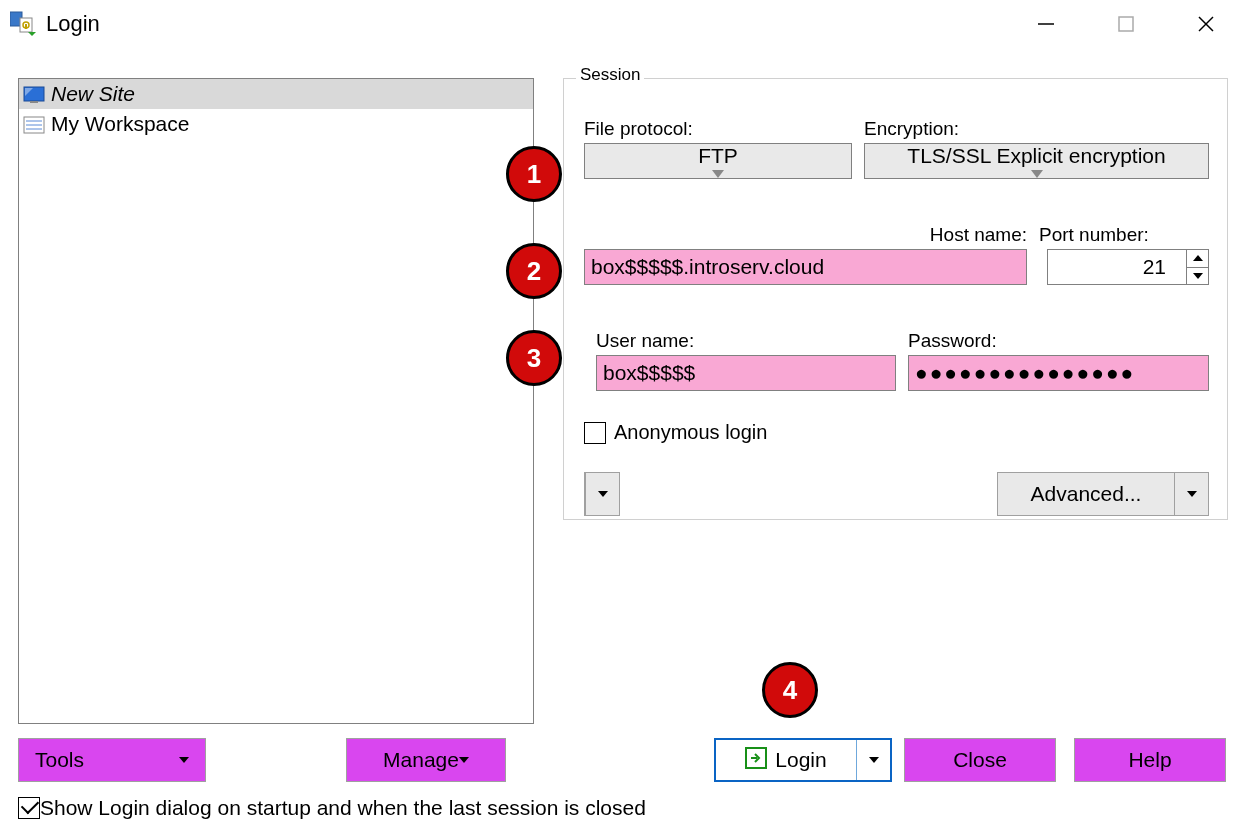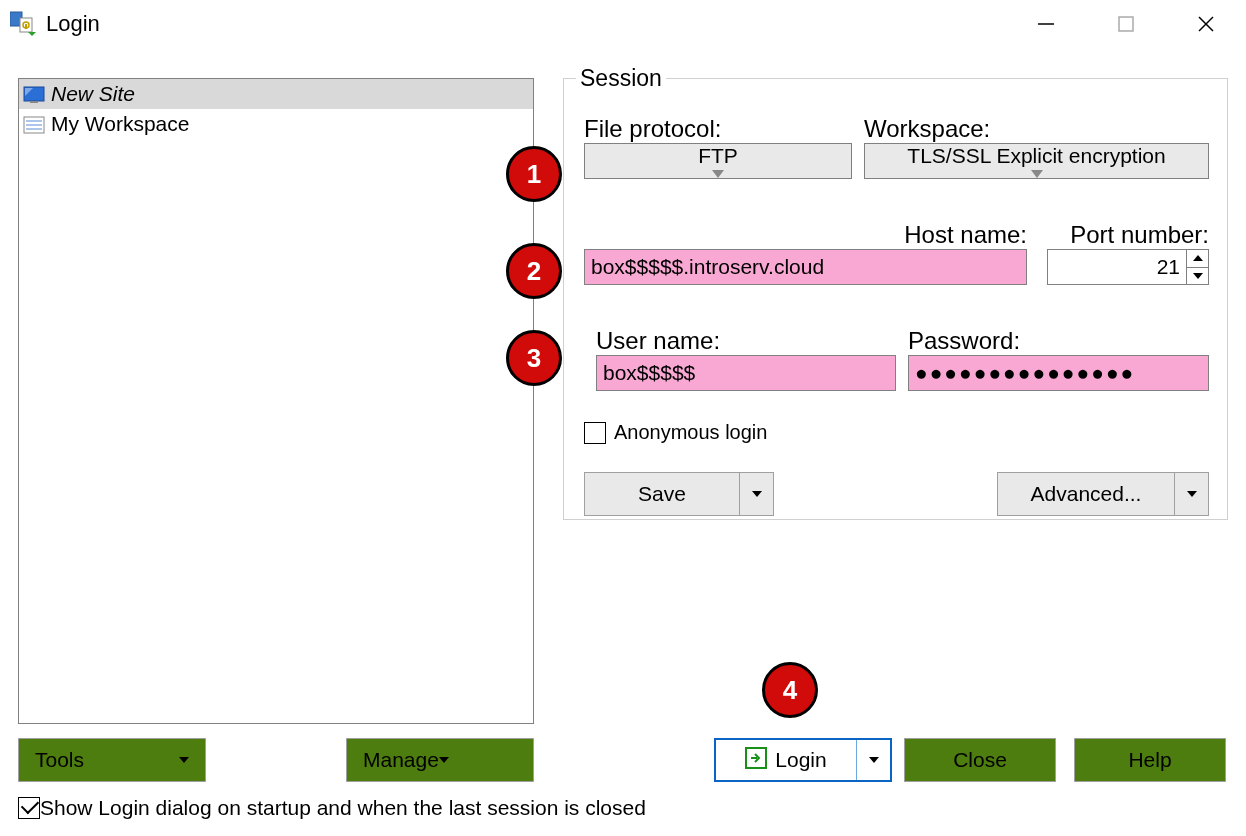--- a/index.html
+++ b/index.html
@@ -34,42 +34,42 @@
   }
   .site-row.selected { background: #d9d9d9; font-style: italic; }
   .site-icon { width: 22px; height: 18px; }
 
   .session-group {
     position: absolute; left: 545px; top: 0; width: 665px; height: 442px;
     border: 1px solid #d0d0d0;
   }
   .session-legend {
     position: absolute; left: 12px; top: -14px; background: #fff; padding: 0 4px;
-    font-size: 23px;
+    font-size: 17px;
   }
   .session-inner { position: absolute; left: 20px; top: 36px; right: 18px; }
 
-  .lbl { font-size: 24px; line-height: 28px; }
+  .lbl { font-size: 19px; line-height: 28px; }
   .combo, .textin {
     height: 36px; border: 1px solid #808080; font-size: 21px;
     display: flex; align-items: center; padding: 0 6px; background: #f9a8d4;
   }
   .combo { background: #e9e9e9; justify-content: space-between; flex-direction: column; }
   .chev { width: 0; height: 0; border-left: 6px solid transparent; border-right: 6px solid transparent; border-top: 8px solid #555; }
   .chev.light { border-top-color: #888; }
 
   .row1 { display: flex; gap: 12px; }
   .col-proto { width: 268px; }
   .col-enc { flex: 1; }
 
   .row2 { display: flex; gap: 12px; margin-top: 42px; }
   .col-host { flex: 1; text-align: right; }
   .col-port { width: 170px; }
   .port-box { display:flex; }
-  .port-input { flex:1; height:36px; border:1px solid #808080; text-align:right; padding:0 6px; font-size:21px; display:flex; align-items:center; justify-content:flex-end;margin-left:8px; }
+  .port-input { flex:1; height:36px; border:1px solid #808080; text-align:right; padding:0 20px; font-size:21px; display:flex; align-items:center; justify-content:flex-end;margin-left:8px; }
   .spinner { width:22px; height:36px; border:1px solid #808080; border-left:0; display:flex; flex-direction:column; }
   .spinner div { flex:1; display:flex; align-items:center; justify-content:center; border-bottom:1px solid #808080; }
   .spinner div:last-child { border-bottom:0; }
   .tri-up { width:0;height:0;border-left:5px solid transparent;border-right:5px solid transparent;border-bottom:6px solid #000;}
   .tri-down { width:0;height:0;border-left:5px solid transparent;border-right:5px solid transparent;border-top:6px solid #000;}
 
   .row3 { display: flex; gap: 12px; margin-top: 42px; margin-left: 12px; }
   .col-user { width: 300px; }
   .col-pass { flex: 1; }
 
@@ -79,25 +79,25 @@
   .row5 { margin-top: 28px; display:flex; }
   .split-btn {
     display:flex; height:44px; border:1px solid #a0a0a0; background:#e9e9e9;
   }
   .split-main { display:flex; align-items:center; justify-content:center; font-size:21px; }
   .split-arrow { width:34px; display:flex; align-items:center; justify-content:center; border-left:1px solid #a0a0a0; }
   .save-main { width:154px; }
   .adv-main { width:176px; }
 
   .btn {
-    height:44px; border:1px solid #a0a0a0; background:#4d7c0f;
+    height:44px; border:1px solid #a0a0a0; background:#d946ef;
     display:flex; align-items:center; justify-content:center; font-size:21px;
   }
   .tools-btn { position:absolute; left:0; top:660px; width:188px; justify-content:space-between; padding:0 16px; }
-  .manage-btn { position:absolute; left:328px; top:660px; width:188px; justify-content:flex-start; padding:12px 16px; }
+  .manage-btn { position:absolute; left:328px; top:660px; width:160px; justify-content:center; padding:12px 16px; }
 
   .login-btn {
     position:absolute; left:696px; top:660px; display:flex; height:44px;
     border:2px solid #0a64c4; background:#fff;
   }
   .login-main { width:140px; display:flex; align-items:center; justify-content:center; gap:8px; font-size:21px; }
   .login-arrow { width:34px; display:flex; align-items:center; justify-content:center; border-left:1px solid #6fa8dc; }
   .close-btn { position:absolute; left:886px; top:660px; width:152px; }
   .help-btn { position:absolute; left:1056px; top:660px; width:152px; }
 
@@ -184,37 +184,37 @@
 
       <div class="row1">
         <div class="col-proto">
           <div class="lbl">File protocol:</div>
           <div class="combo">
             <span>FTP</span>
             <span class="chev light"></span>
           </div>
         </div>
         <div class="col-enc">
-          <div class="lbl">Workspace:</div>
+          <div class="lbl">Encryption:</div>
           <div class="combo">
             <span>TLS/SSL Explicit encryption</span>
             <span class="chev light"></span>
           </div>
         </div>
       </div>
 
       <div class="row2">
         <div class="col-host">
           <div class="lbl">Host name:</div>
           <div class="textin">
             <span>box$$$$$.introserv.cloud</span>
           </div>
         </div>
         <div class="col-port">
-          <div class="lbl" style="text-align:right">Port number:</div>
+          <div class="lbl" style="text-align:left">Port number:</div>
           <div class="port-box">
             <div class="port-input">
               <span>21</span>
             </div>
             <div class="spinner">
               <div>
                   <span class="tri-up"></span>
                 </div>
               <div>
                   <span class="tri-down"></span>
@@ -239,21 +239,20 @@
         </div>
       </div>
 
       <div class="row4">
         <span class="chk"></span>
         <span>Anonymous login</span>
       </div>
 
       <div class="row5">
         <div class="split-btn">
-          <div class="split-main save-main">Save</div>
           <div class="split-arrow">
             <span class="tri-down"></span>
           </div>
         </div>
         <div style="flex:1"></div>
         <div class="split-btn">
           <div class="split-main adv-main">Advanced...</div>
           <div class="split-arrow">
             <span class="tri-down"></span>
           </div>

